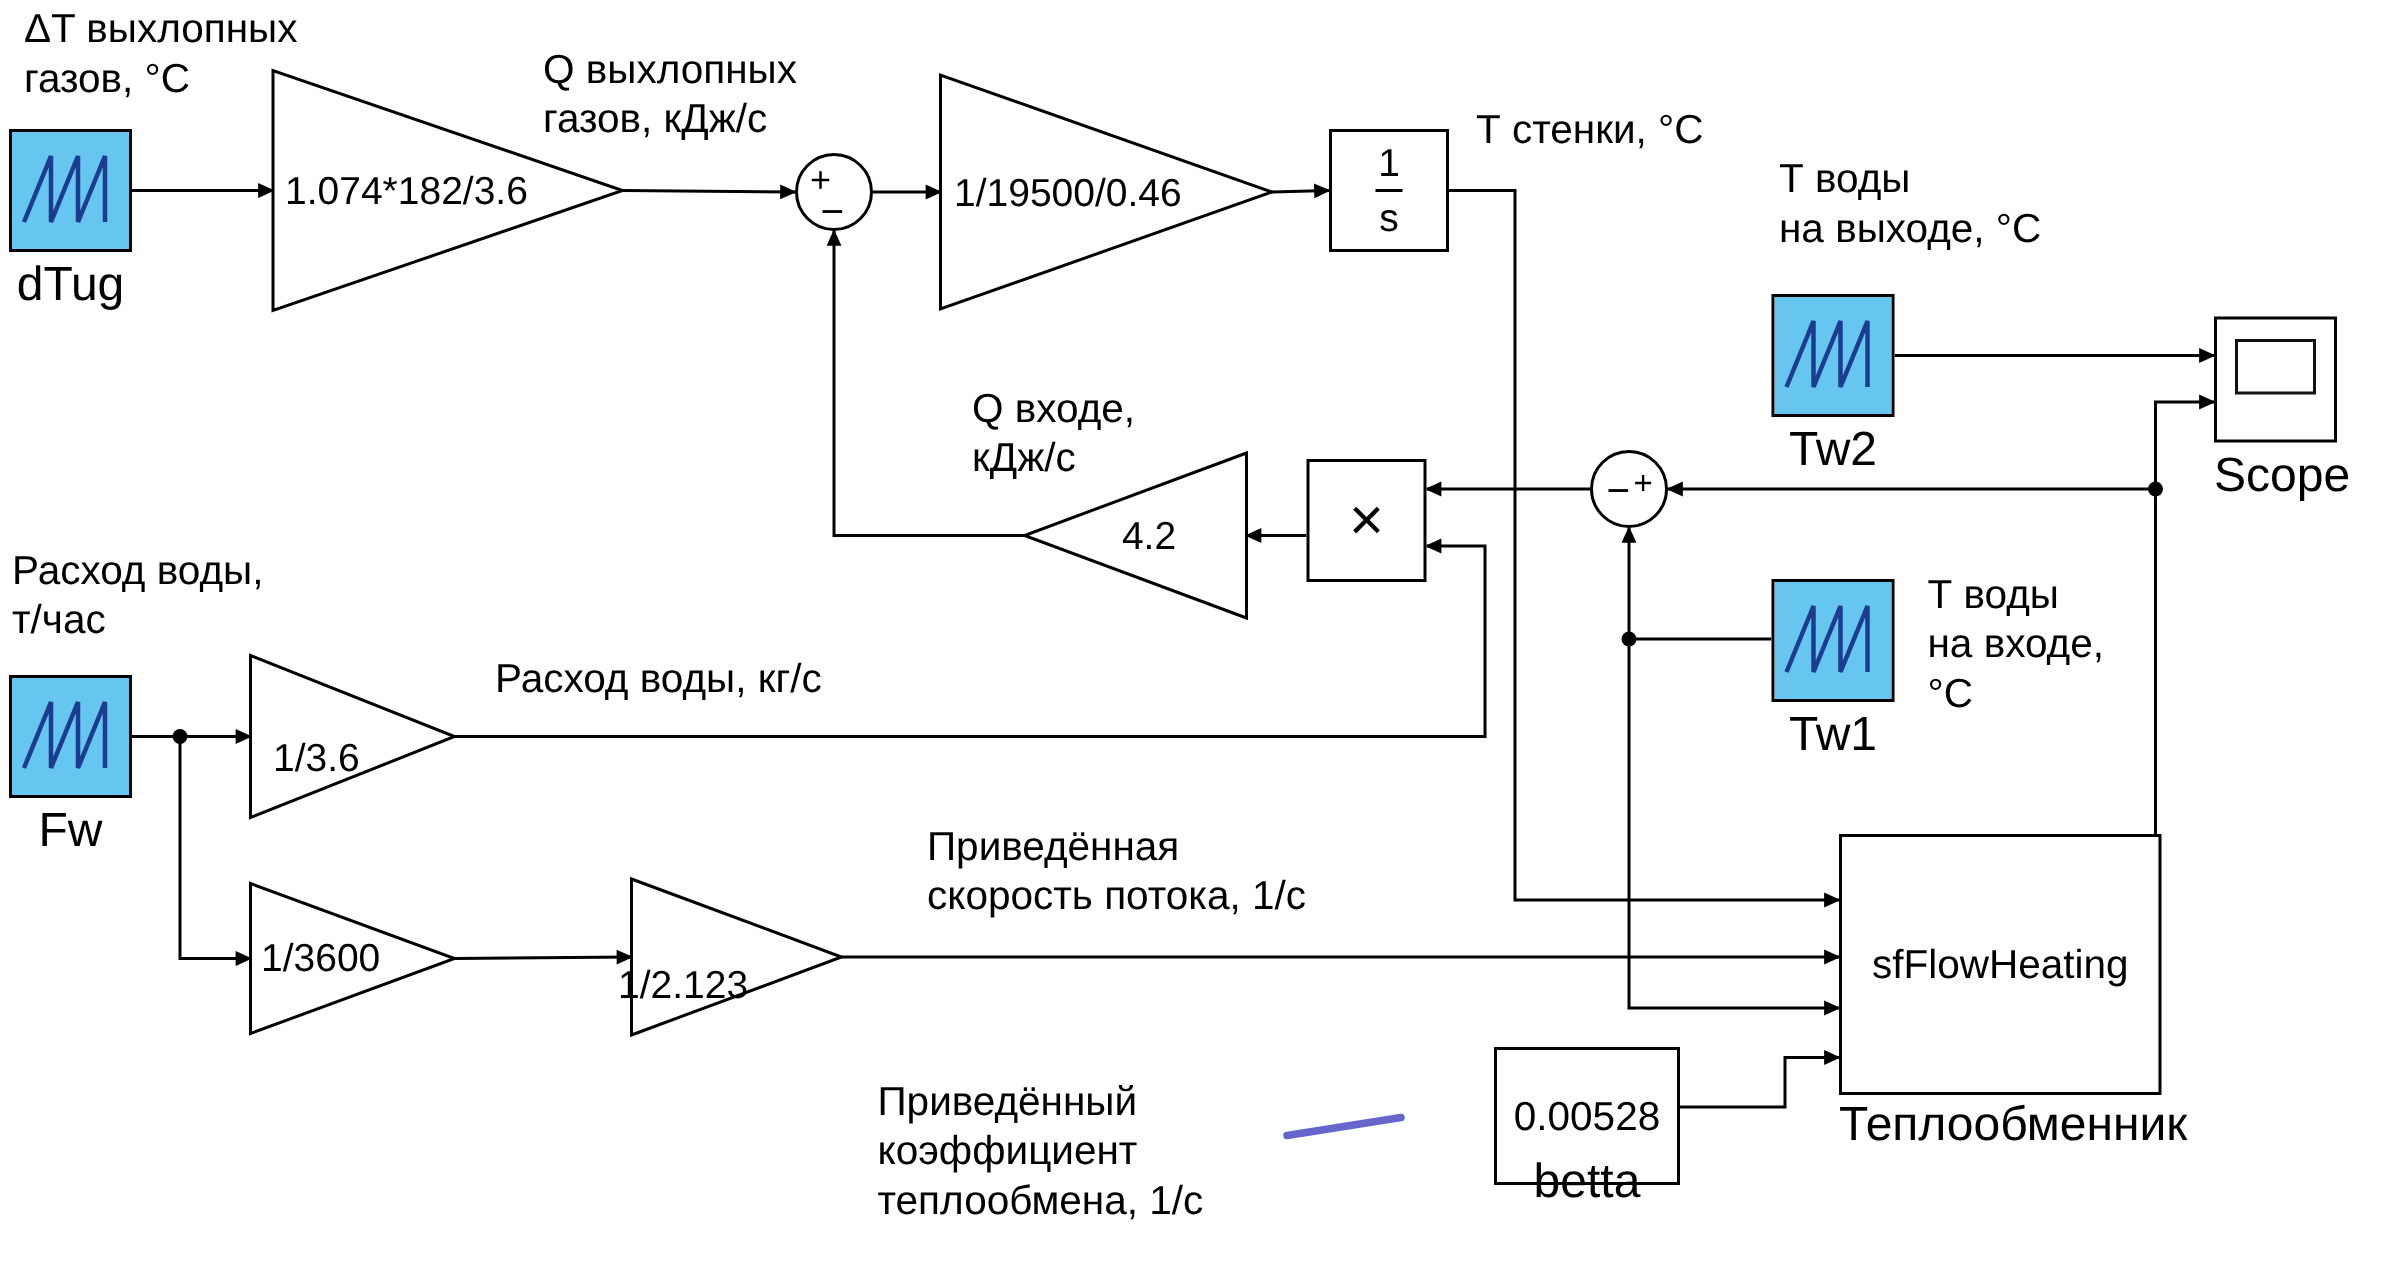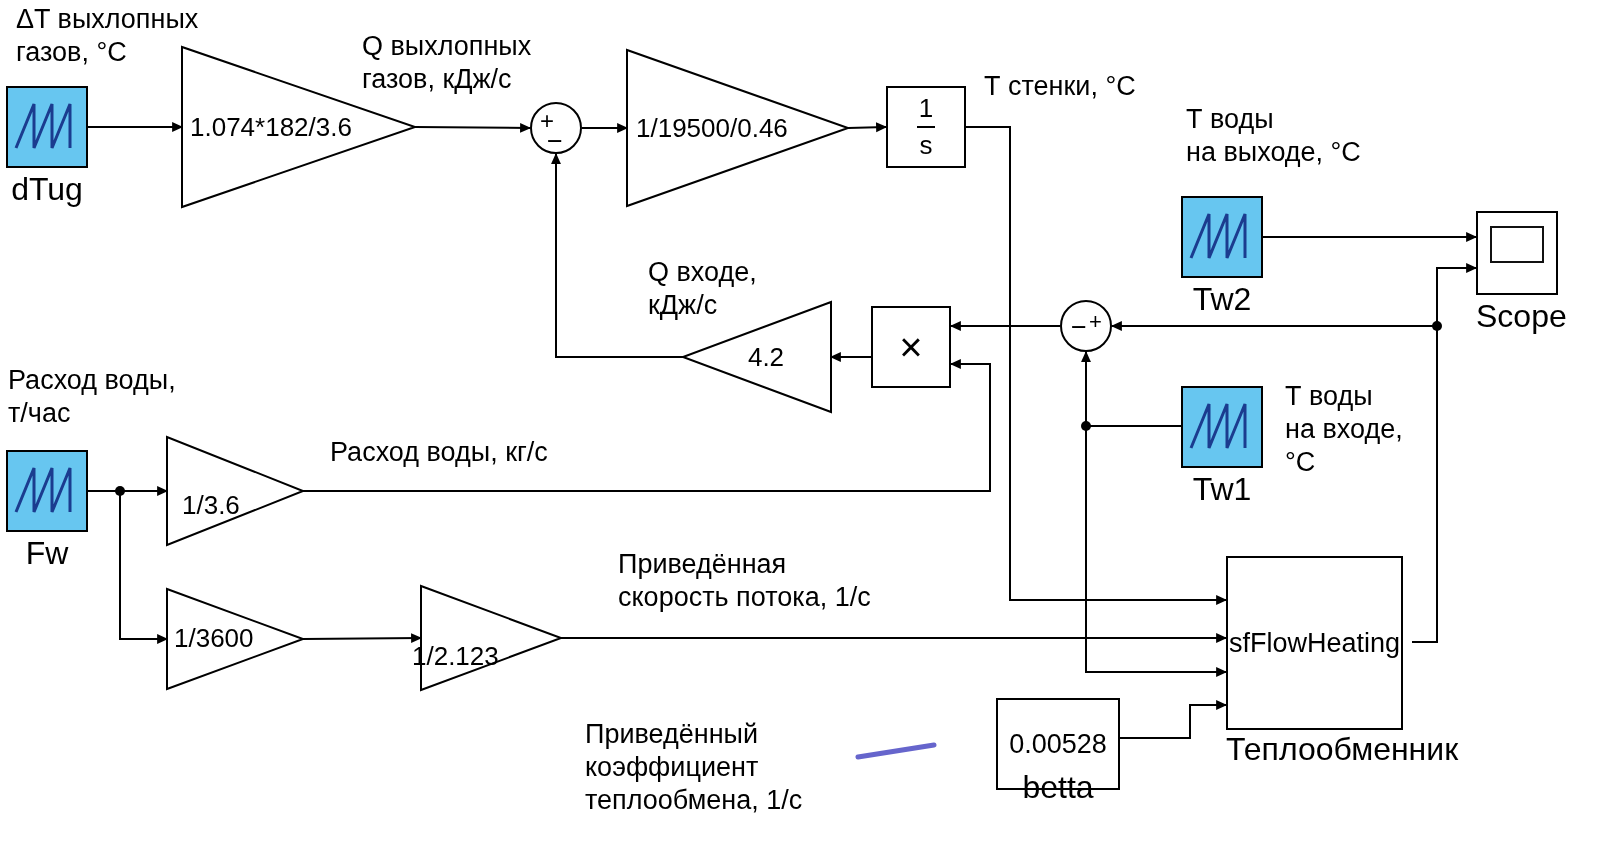--- a/index.html
+++ b/index.html
@@ -129,21 +129,21 @@
 
   <div class="block" style="left:871px; top:306px; width:80px; height:82px;">
     <div class="center-content product-x">×</div>
   </div>
 
   <div class="block" style="left:1476px; top:211px; width:82px; height:84px;">
     <div class="scope-screen"></div>
   </div>
   <div class="blabel" style="left:1476px; top:301px; width:82px;">Scope</div>
 
-  <div class="block" style="left:1226px; top:556px; width:177px; height:174px;">
+  <div class="block" style="left:1226px; top:556px; width:215px; height:174px;">
     <div class="center-content sf-title">sfFlowHeating</div>
   </div>
   <div class="blabel" style="left:1226px; top:734px; width:186px;text-align:right;">Теплообменник</div>
 
   <div class="block" style="left:996px; top:698px; width:124px; height:92px;">
     <div class="center-content betta-val">0.00528</div>
   </div>
   <div class="blabel" style="left:996px; top:772px; width:124px;">betta</div>
 
   <div class="gain-text" style="left:190px; top:113px; width:190px;">1.074*182/3.6</div>

